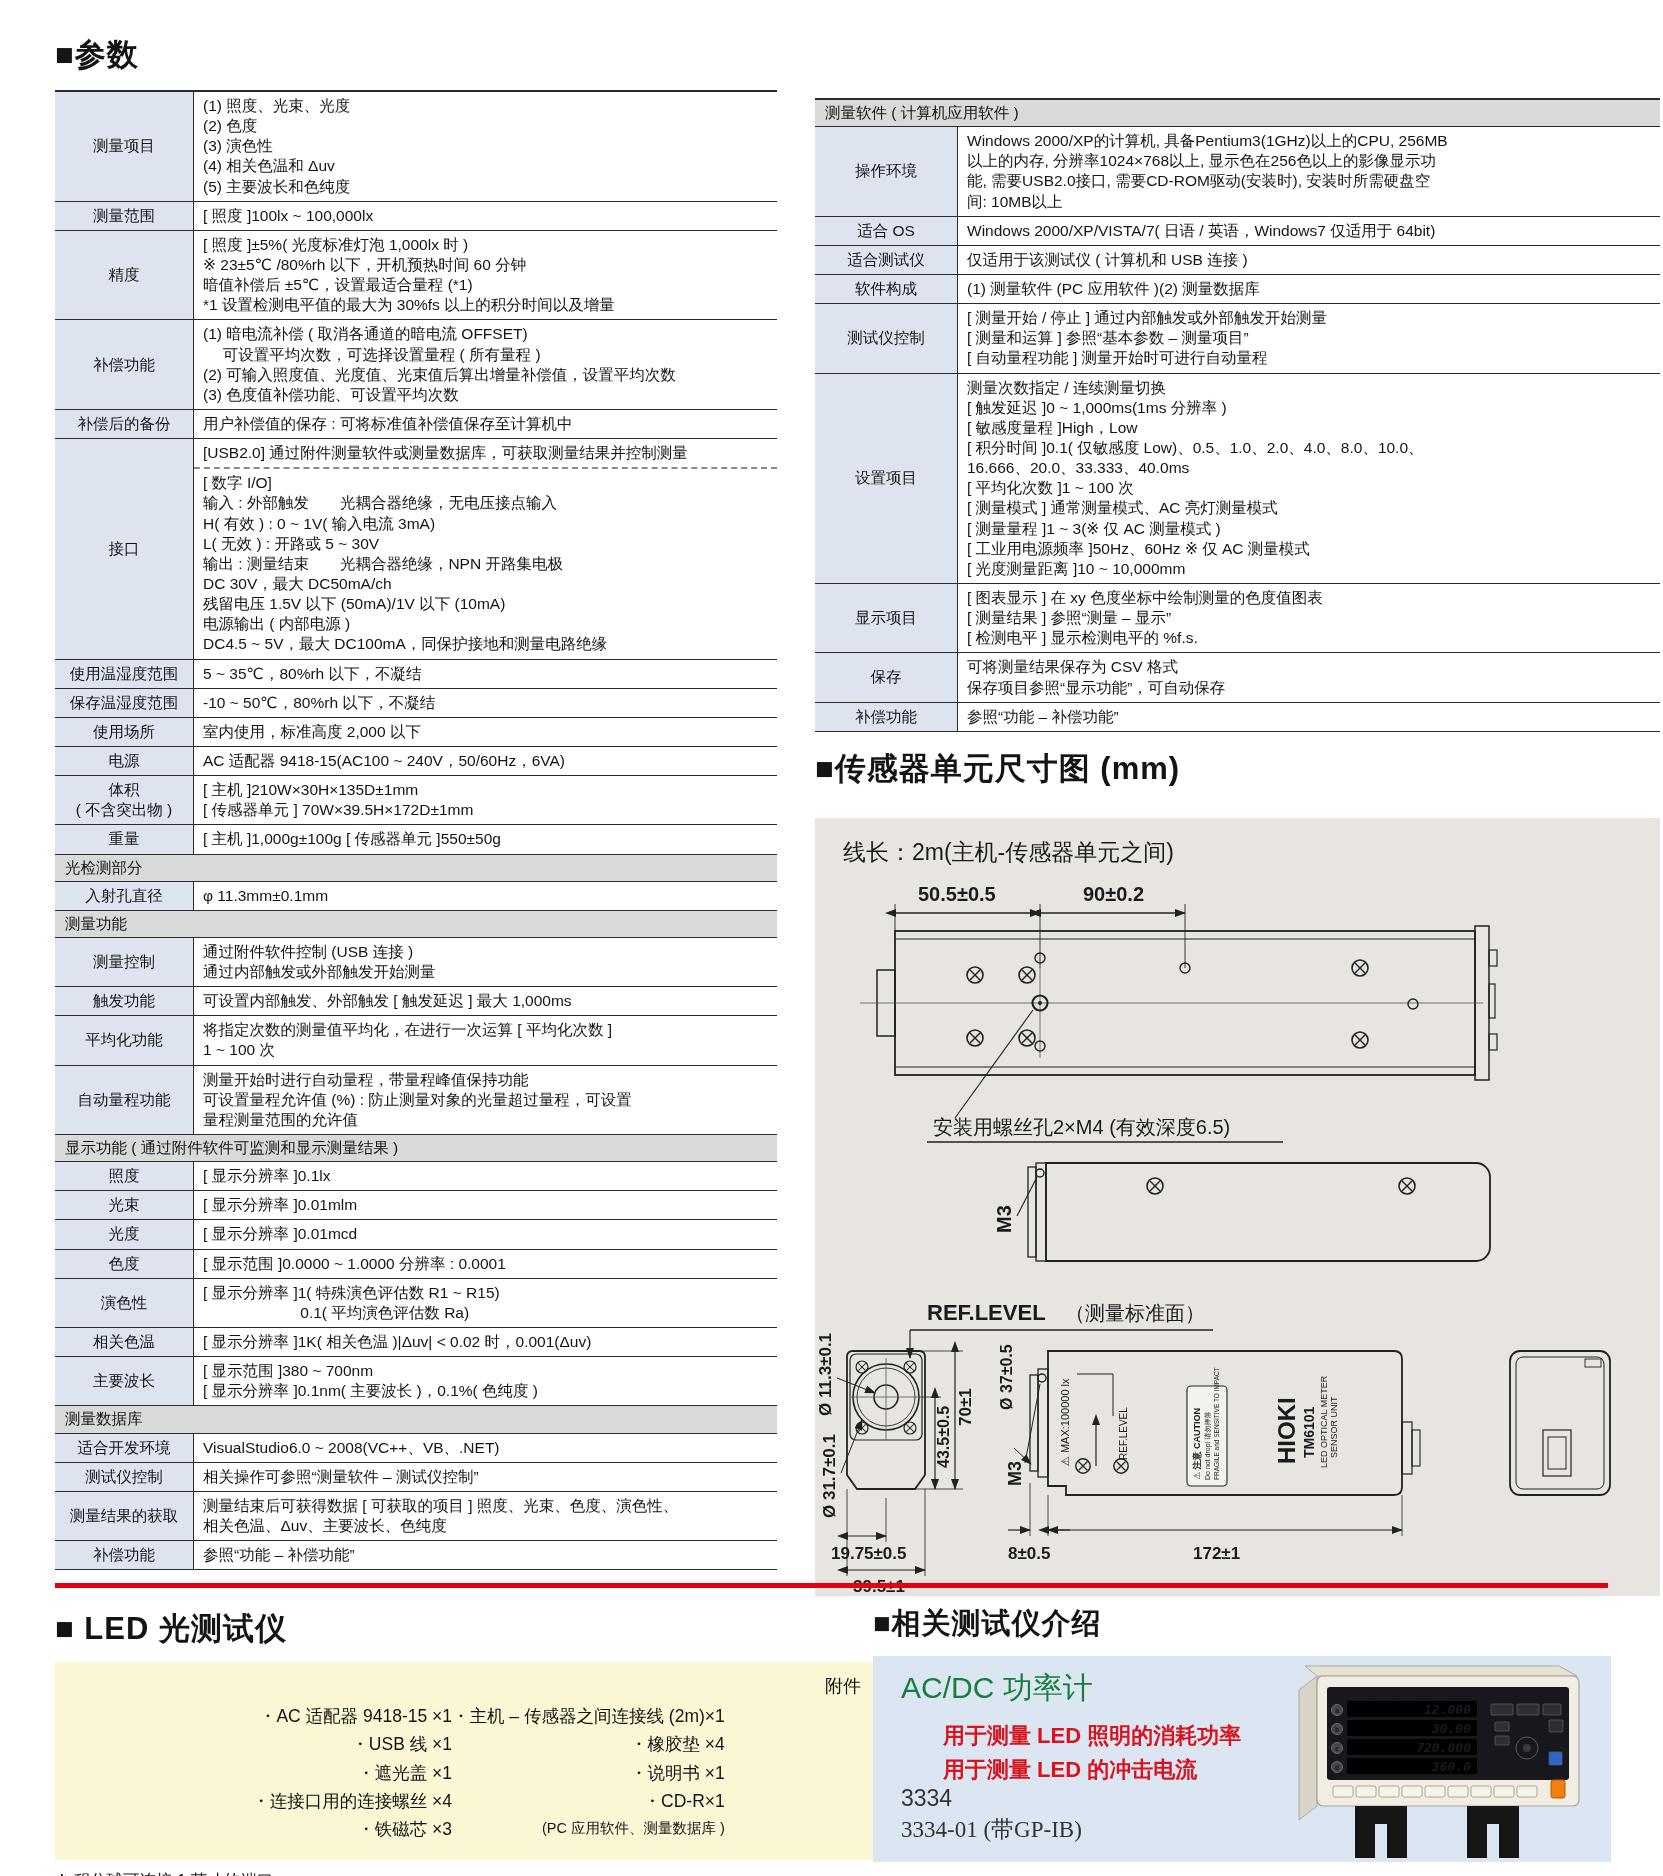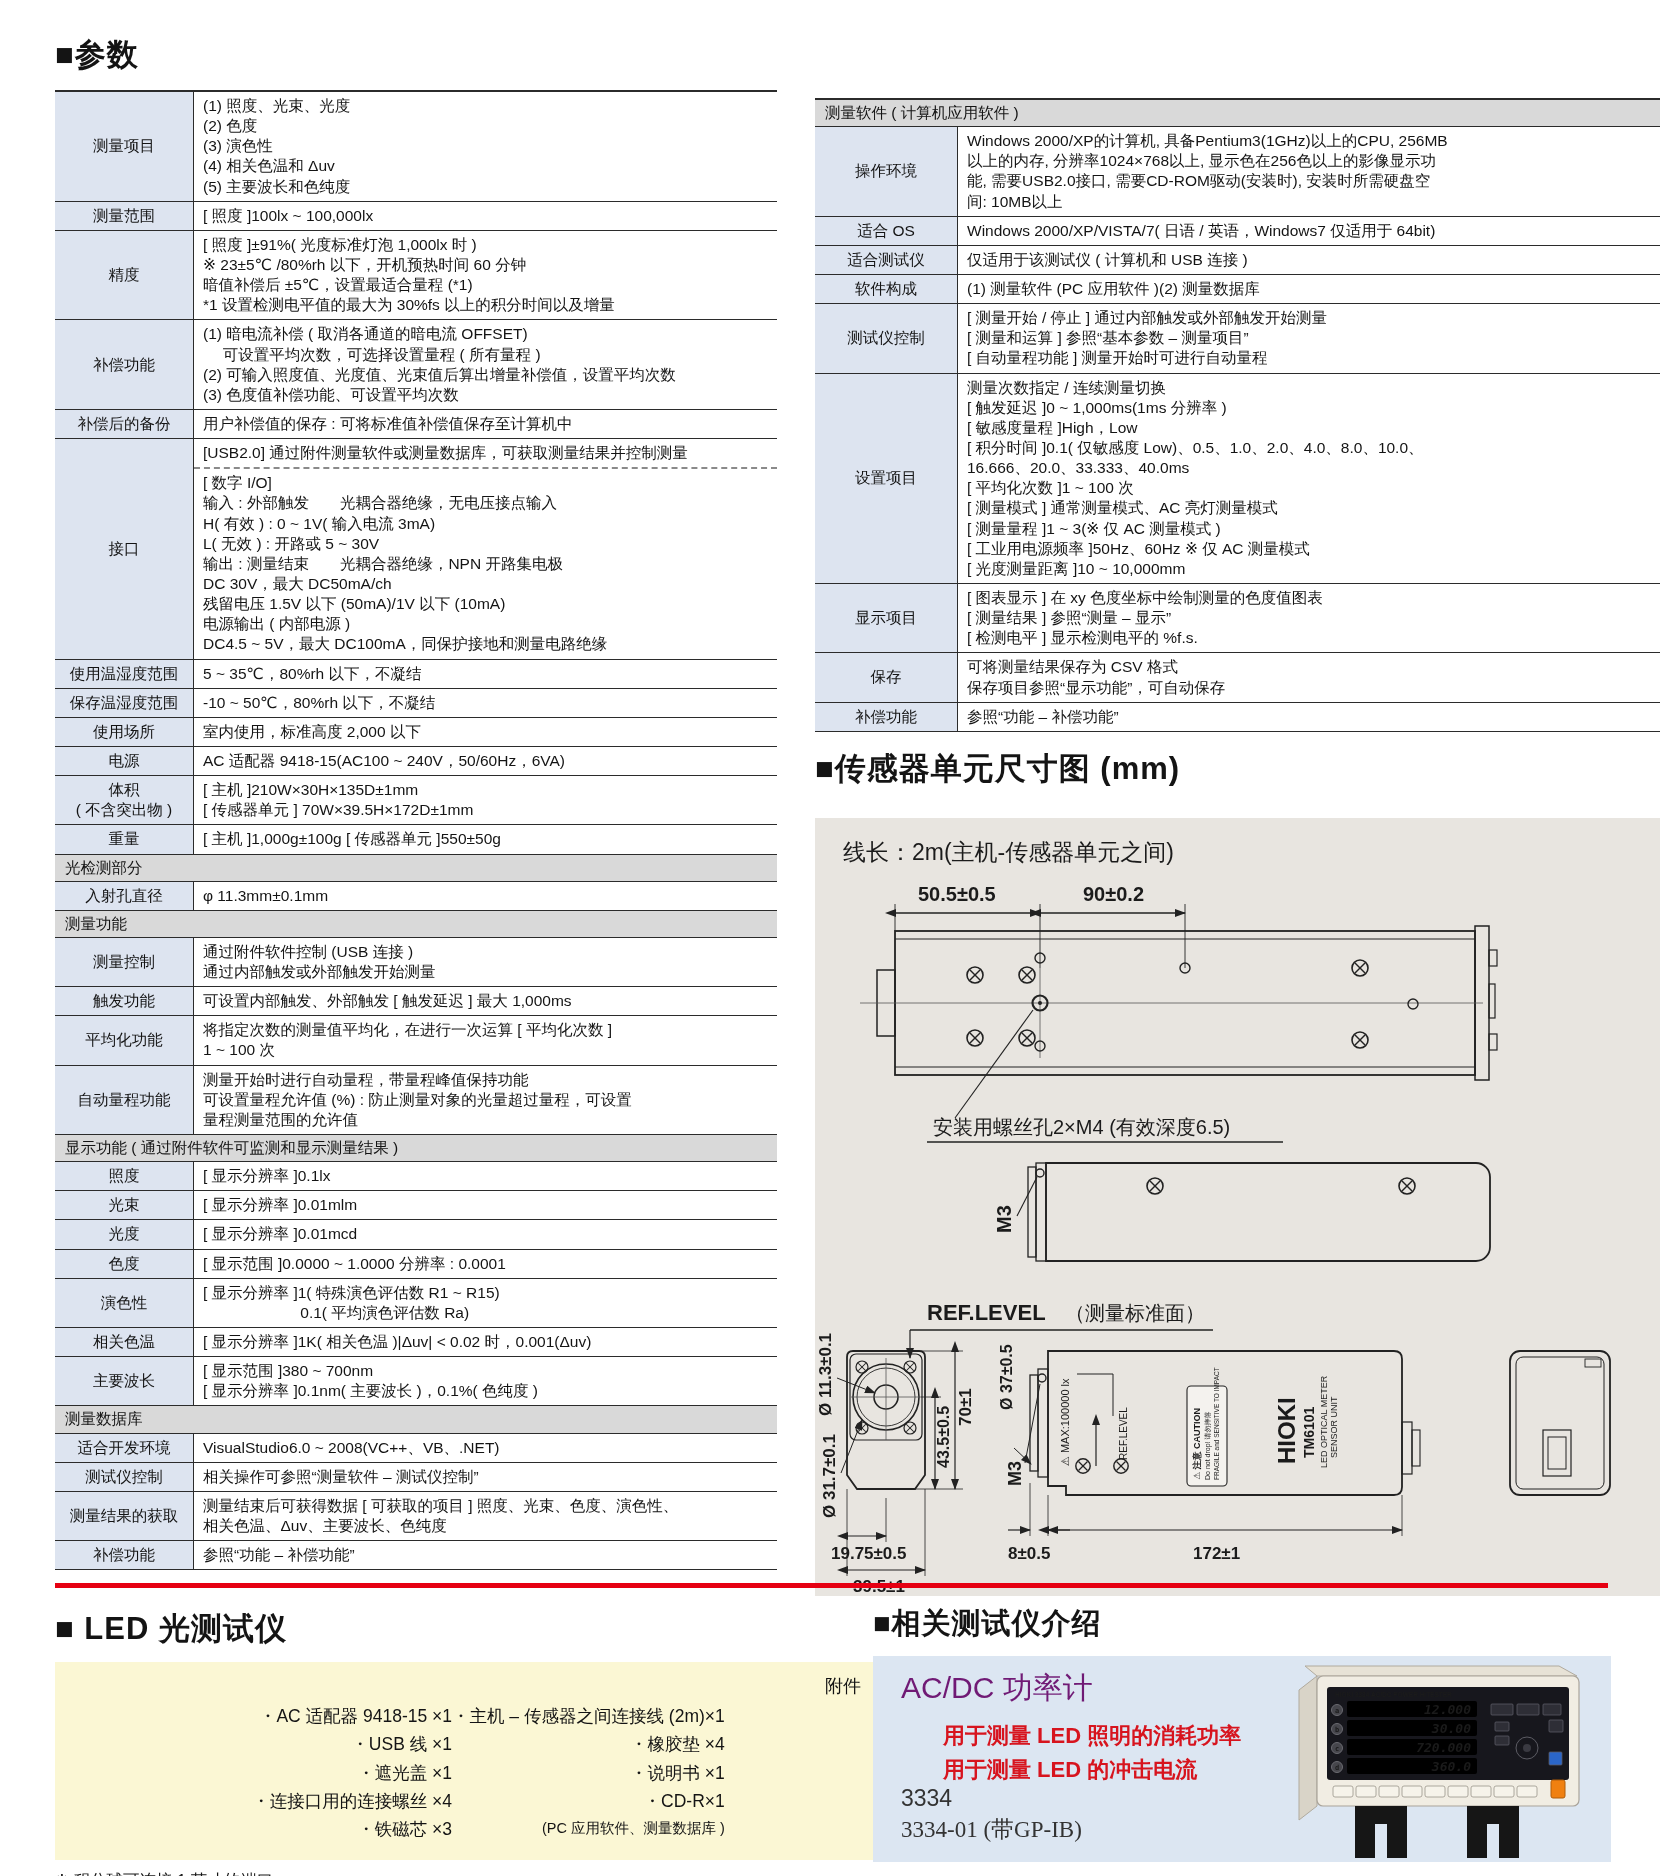--- a/index.html
+++ b/index.html
@@ -36,21 +36,21 @@
   .acc-title{font-size:18px;margin-bottom:4px;}
   .acc-cols{display:flex;}
   .acc-col{font-size:17.5px;line-height:1.62;}
   .acc-col.c1{width:375px;flex:0 0 375px;}
   .acc-note{font-size:14.5px;padding-left:14px;margin-top:2px;}
   .bl-foot{margin-top:10px;font-size:16.5px;}
   
   .br{position:absolute;left:873px;top:1604px;width:738px;}
   .br .sec-title{font-size:29px;}
   .rel-box{margin-top:12px;background:#dce6f2;width:738px;height:206px;position:relative;box-sizing:border-box;padding:12px 0 0 28px;}
-  .rel-product{font-size:30px;color:#701a75;}
+  .rel-product{font-size:30px;color:#15803d;}
   .rel-red{font-size:22px;font-weight:bold;color:#d7141e;margin-left:42px;margin-top:12px;}
   .rel-model{font-size:23px;color:#333;}
   .rel-model.m2{margin-top:2px;font-family:Liberation Serif, serif;}
   .photo{position:absolute;right:4px;top:4px;}
   
   svg text{fill:#1b1b1b;}
 </style>
 </head>
 <body>
 
@@ -69,21 +69,21 @@
       </div>
       <div class="trow">
         <div class="lab">测量范围</div>
         <div class="val">
           <div class="line">[ 照度 ]100lx ~ 100,000lx</div>
         </div>
       </div>
       <div class="trow">
         <div class="lab">精度</div>
         <div class="val">
-          <div class="line">[ 照度 ]±91%( 光度标准灯泡 1,000lx 时 )</div>
+          <div class="line">[ 照度 ]±5%( 光度标准灯泡 1,000lx 时 )</div>
           <div class="line">※ 23±5℃ /80%rh 以下，开机预热时间 60 分钟</div>
           <div class="line">暗值补偿后 ±5℃，设置最适合量程 (*1)</div>
           <div class="line">*1 设置检测电平值的最大为 30%fs 以上的积分时间以及增量</div>
         </div>
       </div>
       <div class="trow">
         <div class="lab">补偿功能</div>
         <div class="val">
           <div class="line">(1) 暗电流补偿 ( 取消各通道的暗电流 OFFSET)</div>
           <div class="line">　 可设置平均次数，可选择设置量程 ( 所有量程 )</div>

